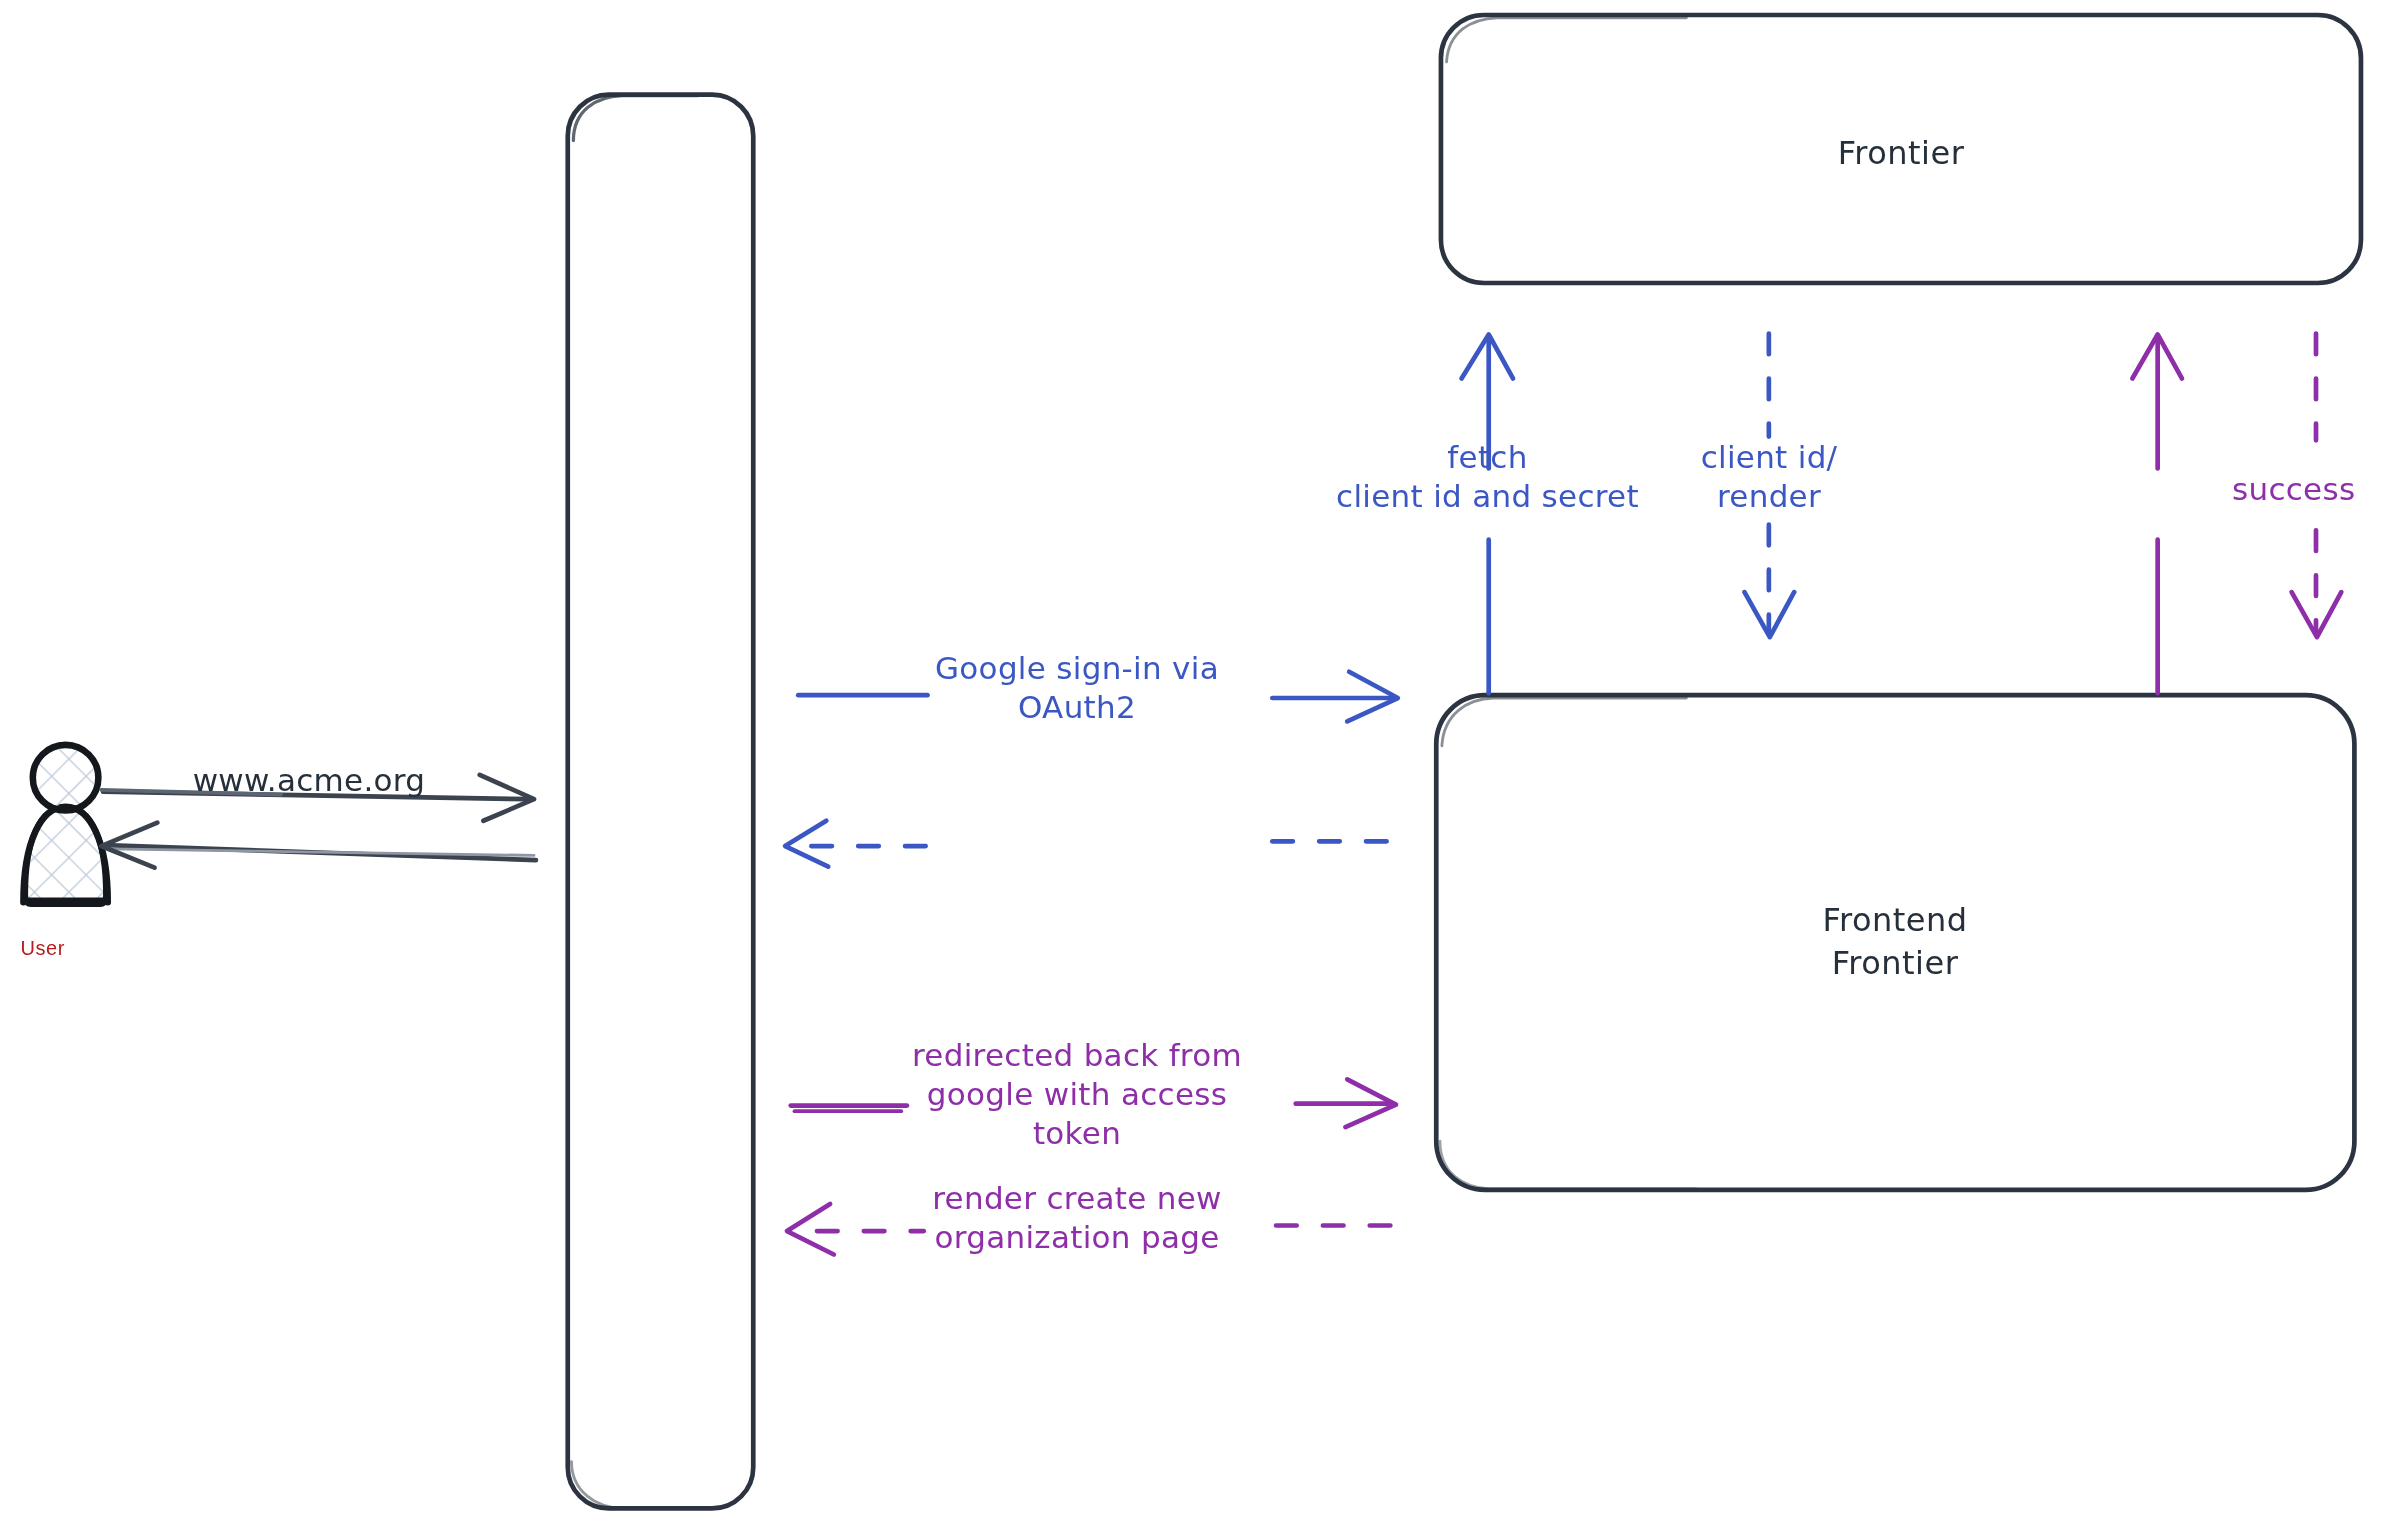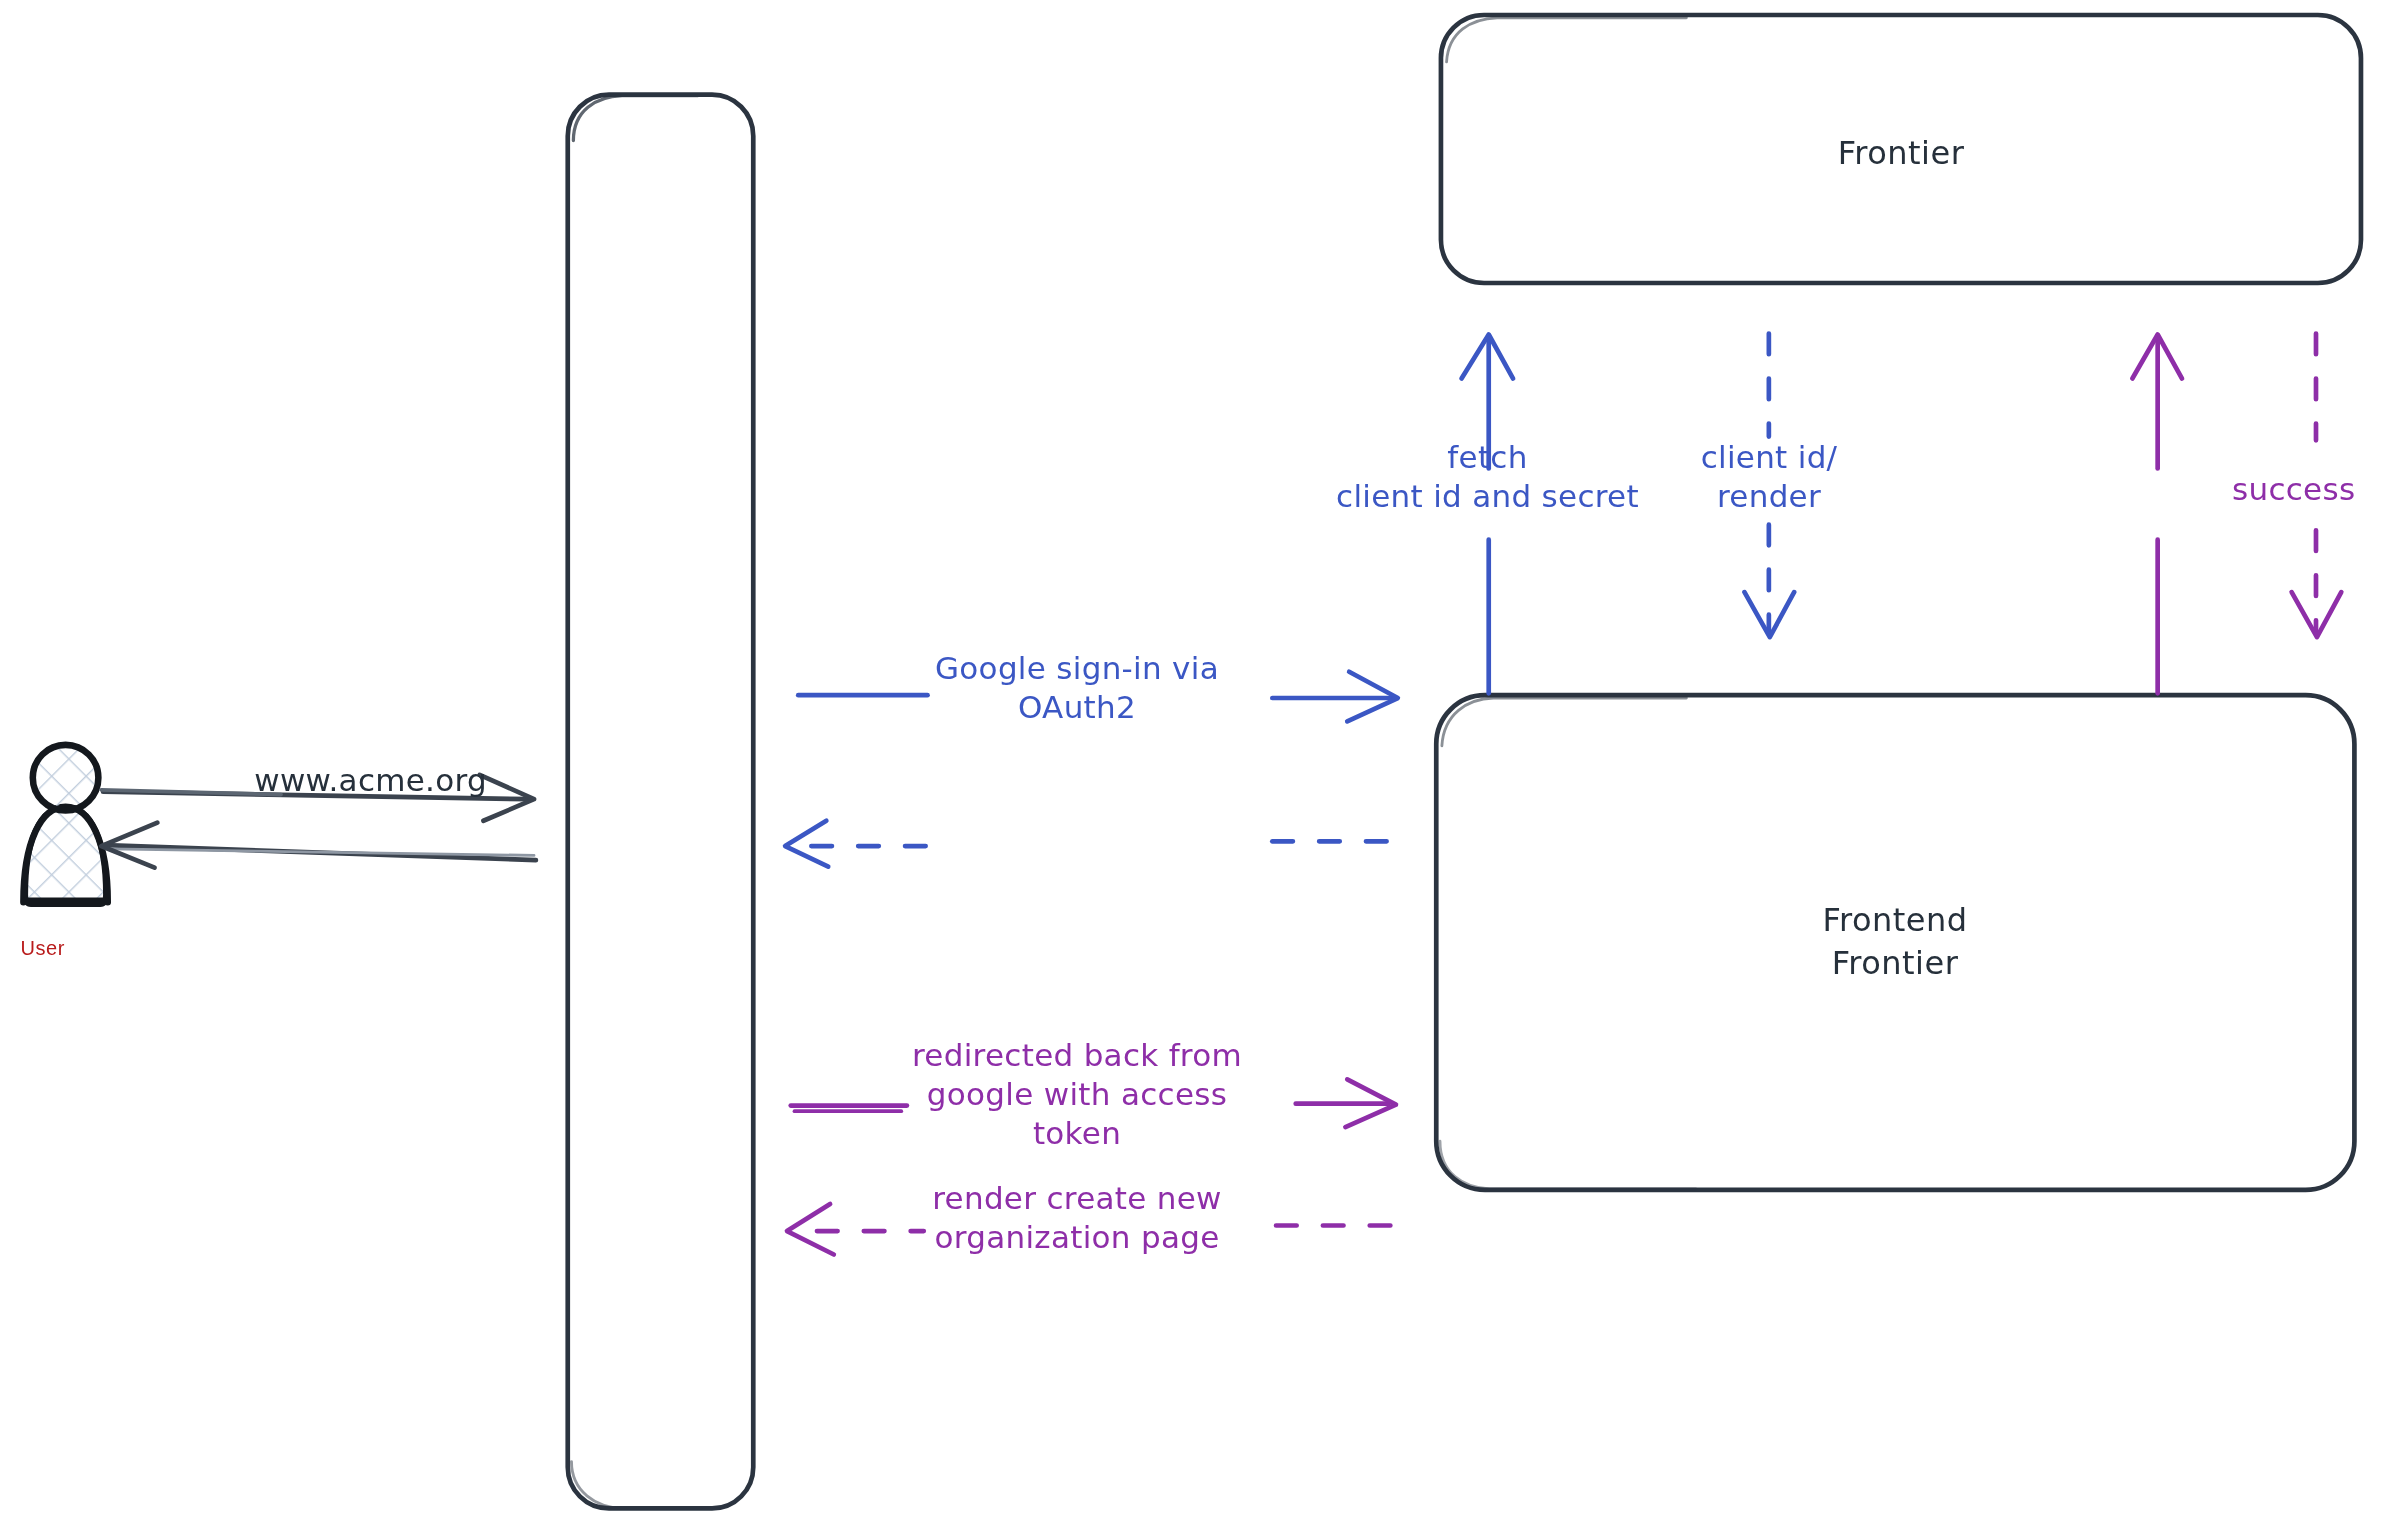--- a/index.html
+++ b/index.html
@@ -150,21 +150,21 @@
       <path d="M886 1285 L840 1314 L890 1339" fill="none" stroke="#8e2ea8" stroke-width="5" stroke-linecap="round" stroke-linejoin="round"></path>
     </g>
   </svg>
 
   <div class="actor-label" style="left:20.6px; top:937px;">User</div>
 
   <div class="node-label" style="left:1441px; top:132px; width:920px;">Frontier</div>
   <div class="node-label" style="left:1436px; top:899px; width:918px;">Frontend
 Frontier</div>
 
-  <div class="edge-label" style="left:131px; top:761px; width:356px; color:#26303b;text-align:right;">www.acme.org</div>
+  <div class="edge-label" style="left:131px; top:761px; width:356px; color:#26303b;">www.acme.org</div>
 
   <div class="edge-label blue" style="left:871px; top:649px; width:412px;">Google sign-in via
 OAuth2</div>
 
 
   <div class="edge-label purple" style="left:871px; top:1036px; width:412px;">redirected back from
 google with access
 token</div>
 
   <div class="edge-label purple" style="left:871px; top:1179px; width:412px;">render create new

